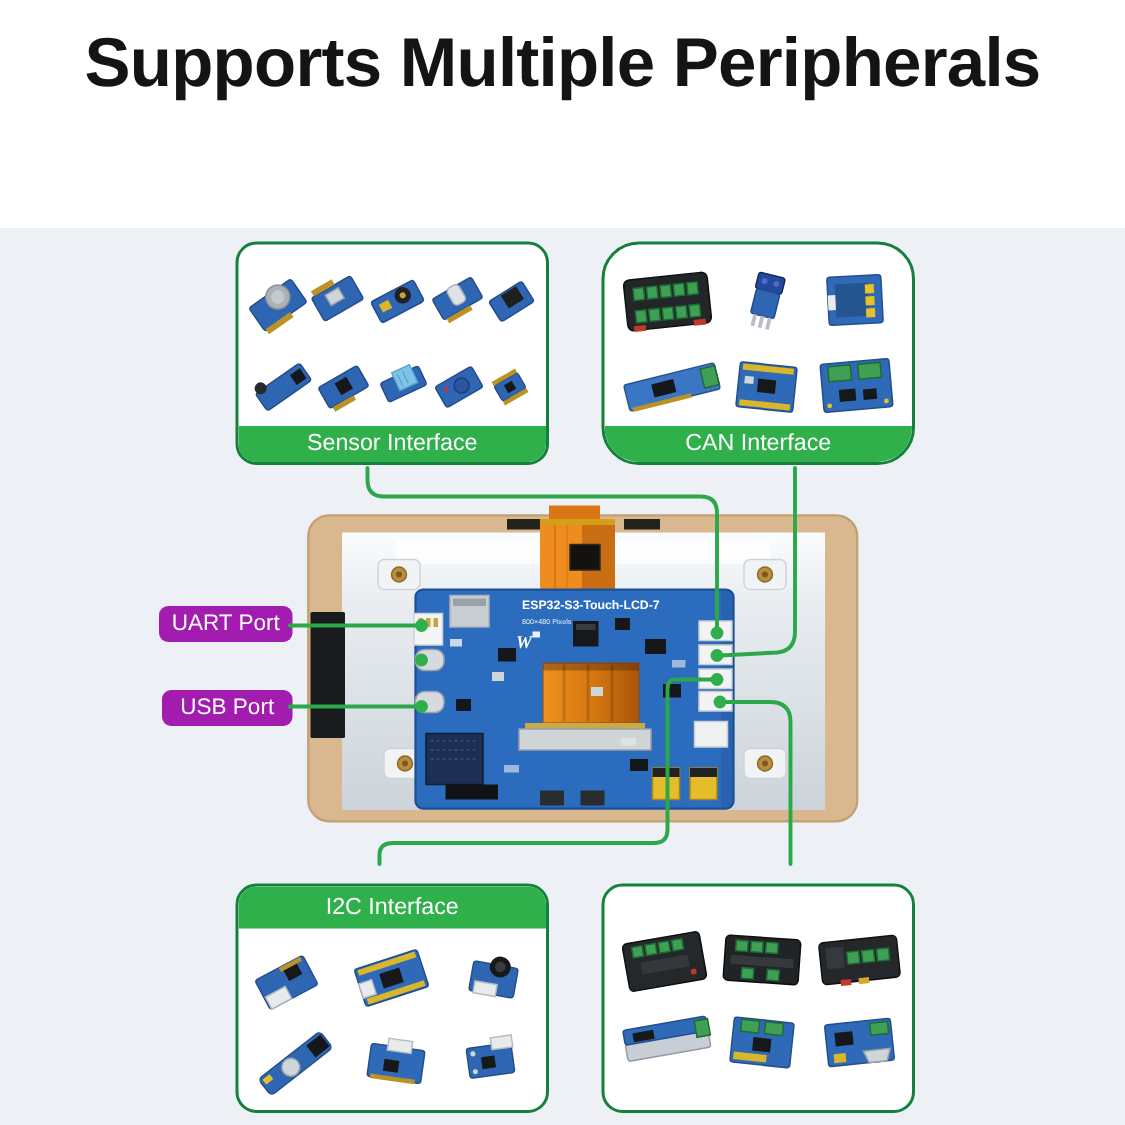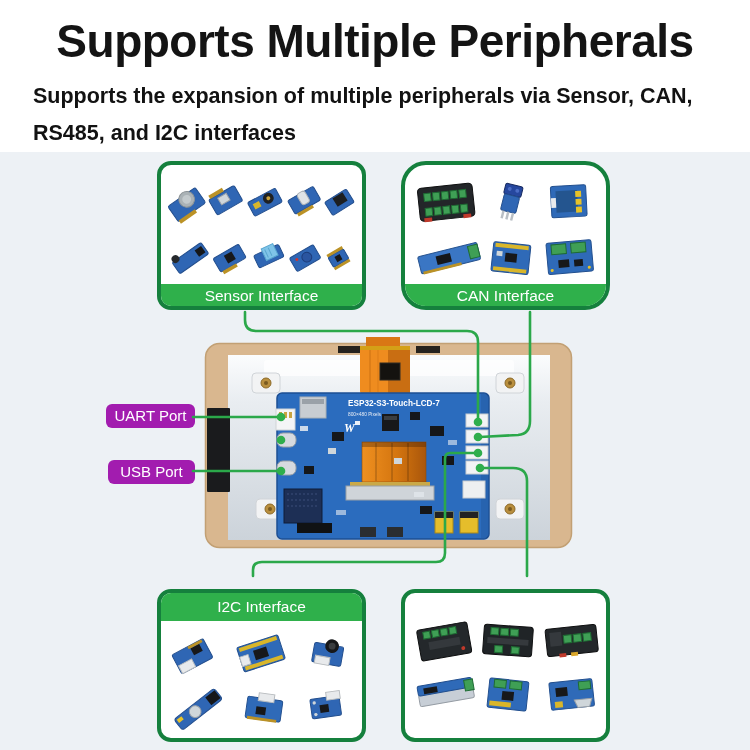--- a/index.html
+++ b/index.html
@@ -5,21 +5,21 @@
   html,body{margin:0;padding:0;background:#dfe3e8;}
   .page{position:relative;width:750px;height:750px;background:#edf1f5;overflow:hidden;
         font-family:"Liberation Sans",sans-serif;}
   .header-band{position:absolute;top:0;left:0;width:750px;height:152px;background:#ffffff;}
   .page-title{position:absolute;top:14px;left:0;width:750px;margin:0;text-align:center;
         font-size:46px;font-weight:bold;color:#141414;letter-spacing:-0.5px;}
   .subtitle{position:absolute;left:33px;margin:0;font-size:21.5px;font-weight:bold;color:#121212;}
   .subtitle.l1{top:84px;}
   .subtitle.l2{top:121px;}
 
-  .io-box{position:absolute;width:209px;background:#ffffff;border:4px solid #15803d;
+  .io-box{position:absolute;width:209px;background:#ffffff;border:2px solid #15803d;
         border-radius:14px;box-sizing:border-box;overflow:hidden;display:flex;flex-direction:column;z-index:3;}
   .io-box.top-row{height:149px;}
   .io-box.bottom-row{height:153px;margin-top:12px;}
   .io-bar{background:#2fb04b;color:#ffffff;font-size:15.5px;text-align:center;flex:0 0 auto;}
   .io-bar.at-bottom{height:24px;line-height:24px;}
   .io-bar.at-top{height:28px;line-height:28px;}
   .io-body{flex:1 1 auto;position:relative;}
   .io-body svg{display:block;width:100%;height:100%;}
 
   .port-label{position:absolute;height:24px;background:#a21caf;border-radius:6px;color:#fff;
@@ -28,22 +28,20 @@
   .board-svg{position:absolute;left:204px;top:336px;z-index:2;}
   .overlay-svg{position:absolute;left:0;top:0;z-index:6;pointer-events:none;}
 </style>
 </head>
 <body>
 
 <div class="page">
 
   <div class="header-band">
     <h1 class="page-title">Supports Multiple Peripherals</h1>
-    <p class="subtitle l1">Supports the expansion of multiple peripherals via Sensor, CAN,</p>
-    <p class="subtitle l2">RS485, and I2C interfaces</p>
   </div>
 
   <div class="io-box top-row" style="left:157px;top:161px;">
     <div class="io-body">
       <svg viewBox="0 0 205 121">
         <g transform="translate(26,40) rotate(-35)">
           <rect x="-17" y="-9" width="34" height="19" rx="2" fill="#2f66b4" stroke="#234e8d"></rect>
           <rect x="-16" y="9" width="20" height="4" fill="#bb9226"></rect>
           <circle cx="3" cy="-4" r="8" fill="#aab2b6" stroke="#8d9497"></circle>
           <circle cx="3" cy="-4" r="4.5" fill="#c3cacd"></circle>

